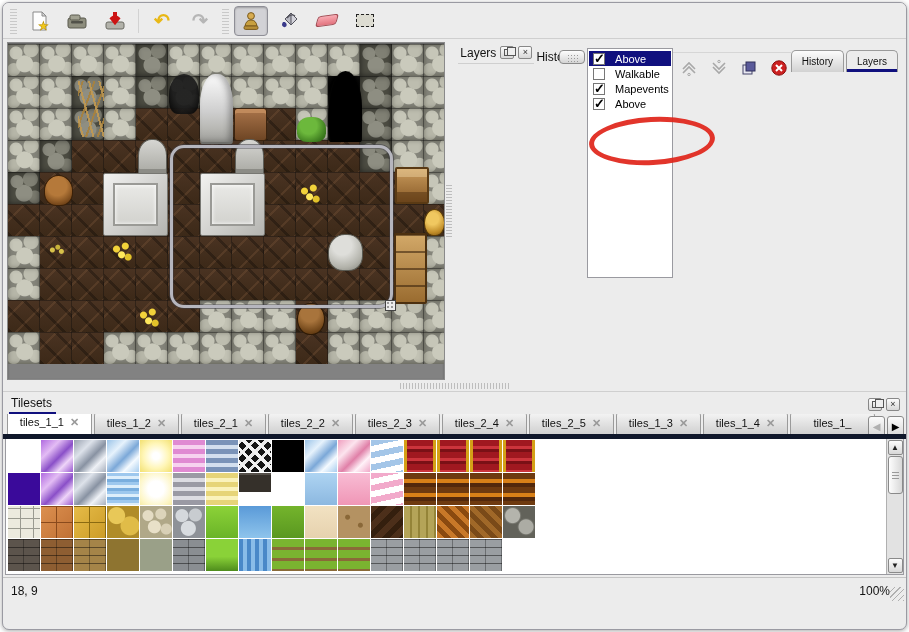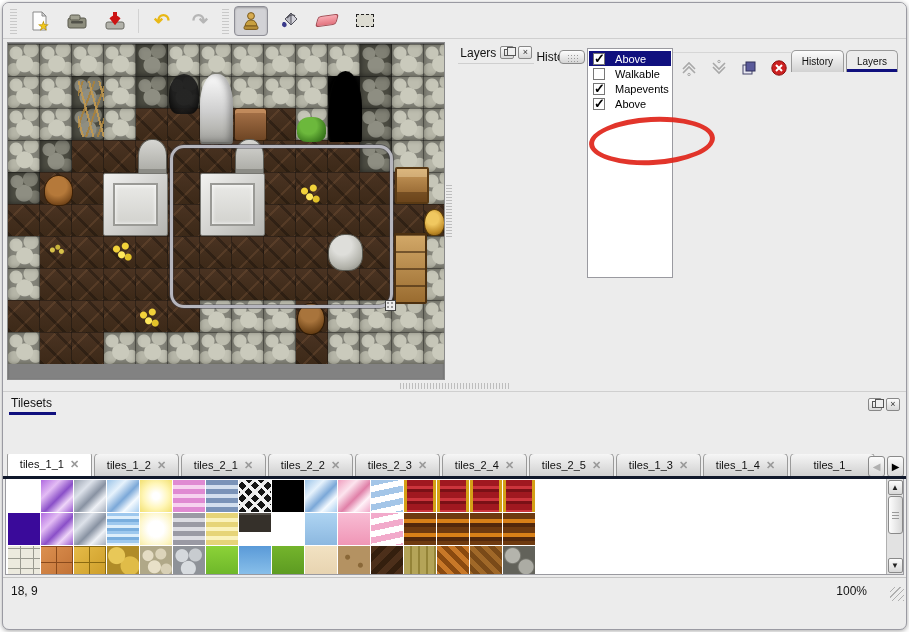--- a/index.html
+++ b/index.html
@@ -148,21 +148,21 @@
   
   .annotation-ellipse{position:absolute;border:5px solid #df2419;border-radius:50%;
       transform:rotate(-3deg);opacity:.92;pointer-events:none;z-index:50;}
   
   .tilesets-dock{height:186px;display:flex;flex-direction:column;border-top:1px solid #cfcfcf;
       background:#ececec;}
   .dock-titlebar{height:22px;display:flex;align-items:center;padding:2px 6px 0 6px;}
   .dock-title{font-size:12px;color:#111;padding:0 4px 2px 2px;box-shadow:0 3px 0 #10107e;}
   .dock-titlebar .spacer{flex:1;}
   .tileset-tabbar{height:25px;position:relative;display:flex;align-items:flex-end;
-      padding-left:4px;border-bottom:3px solid #0f172a;overflow:hidden;margin-top:40px;}
+      padding-left:4px;border-bottom:5px solid #0f172a;overflow:hidden;}
   .ts-tab{flex:none;width:85px;height:23px;display:flex;align-items:center;justify-content:center;
       gap:6px;font-size:11px;color:#111;border:1px solid #9a9a9a;border-bottom:none;
       border-radius:5px 5px 0 0;margin-right:2px;background:linear-gradient(#f6f6f6,#d0d0d0);}
   .ts-tab.active{background:#fff;height:25px;}
   .ts-close{color:#9a9a9a;font-weight:bold;font-size:11px;}
   .tab-scroll{position:absolute;right:2px;top:2px;display:flex;z-index:5;}
   .scroll-btn{width:17px;height:21px;border:1px solid #8a8a8a;border-radius:3px;margin-left:2px;
       background:linear-gradient(#fbfbfb,#d8d8d8);display:flex;align-items:center;justify-content:center;
       font-size:10px;}
   .scroll-btn.disabled{color:#b0b0b0;}
@@ -707,18 +707,18 @@
         <div class="vs-thumb"></div>
         <div class="vs-track"></div>
         <div class="vs-btn">▼</div>
       </div>
     </div>
   </div>
 
   <div class="statusbar">
     <span>18, 9</span>
     <span class="spacer"></span>
-    <span style="margin-right:31px;text-align:center;">100%</span>
+    <span style="margin-right:8px;text-align:center;">100%</span>
     <div class="grip"></div>
   </div>
 
   <div class="annotation-ellipse" id="annotation" style="left: 586px; top: 114px; width: 126px; height: 48px; border-color: rgb(223, 36, 25);"></div>
 </div>
 
 </body></html>

